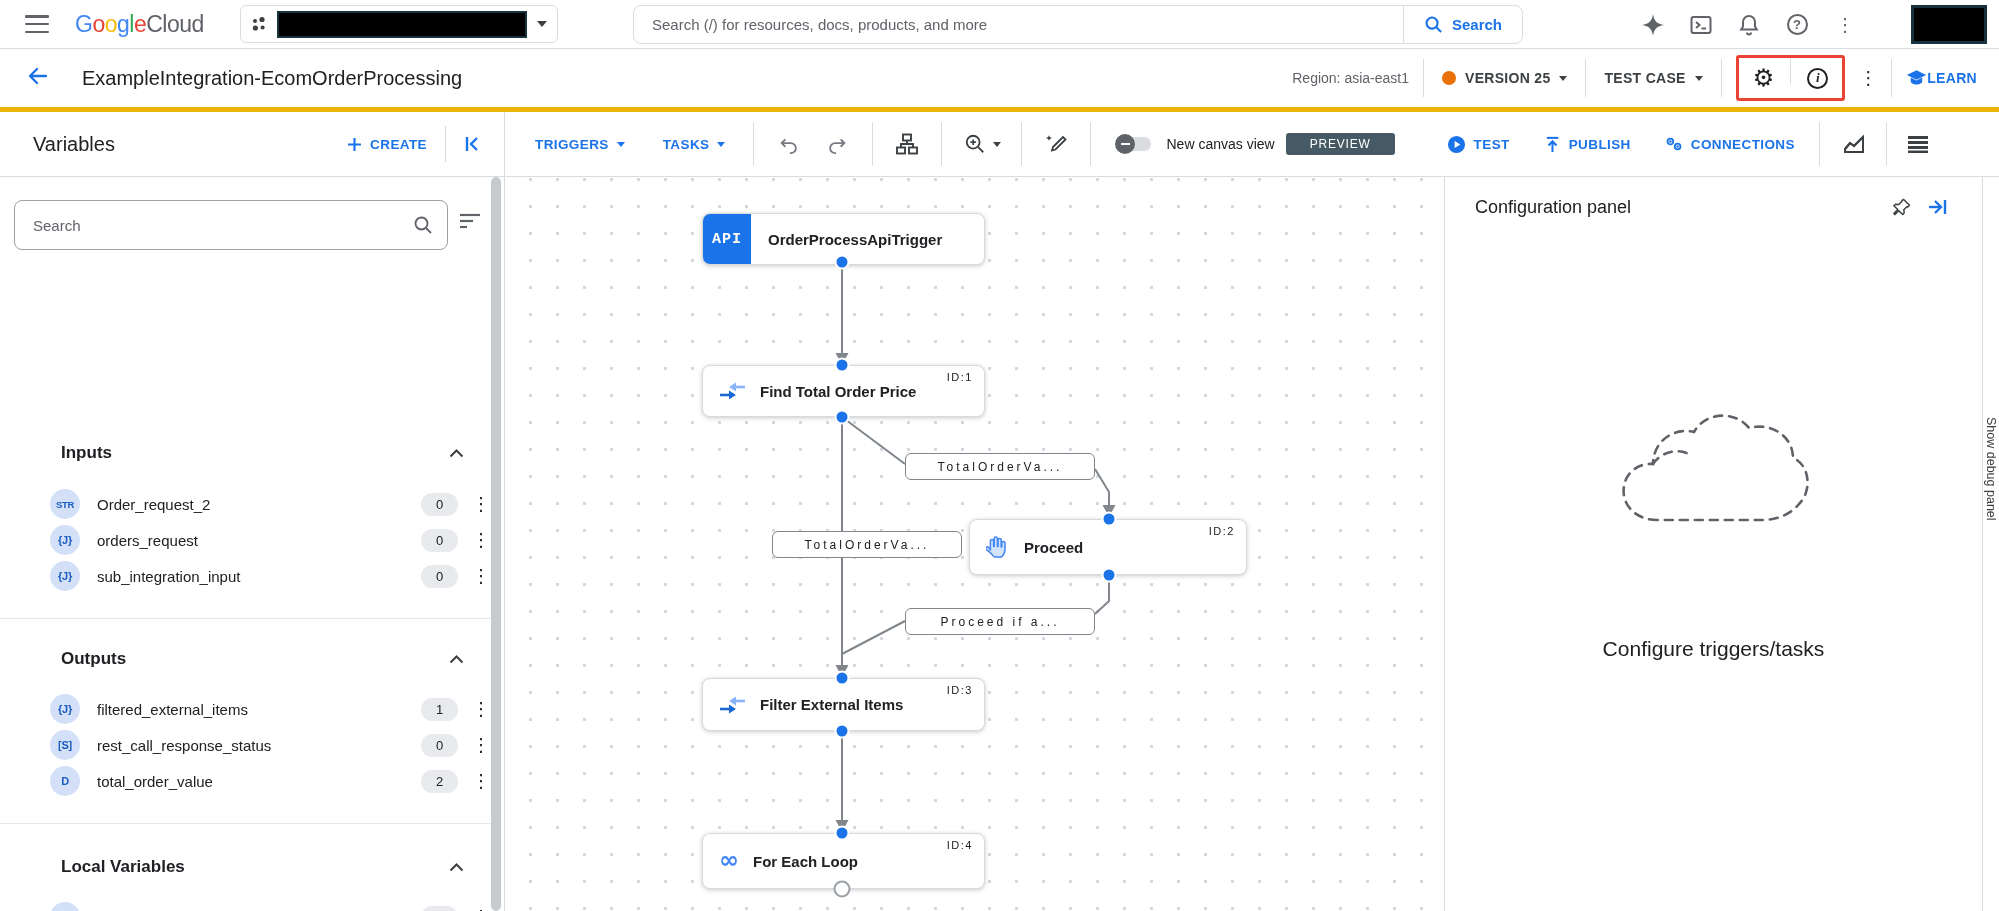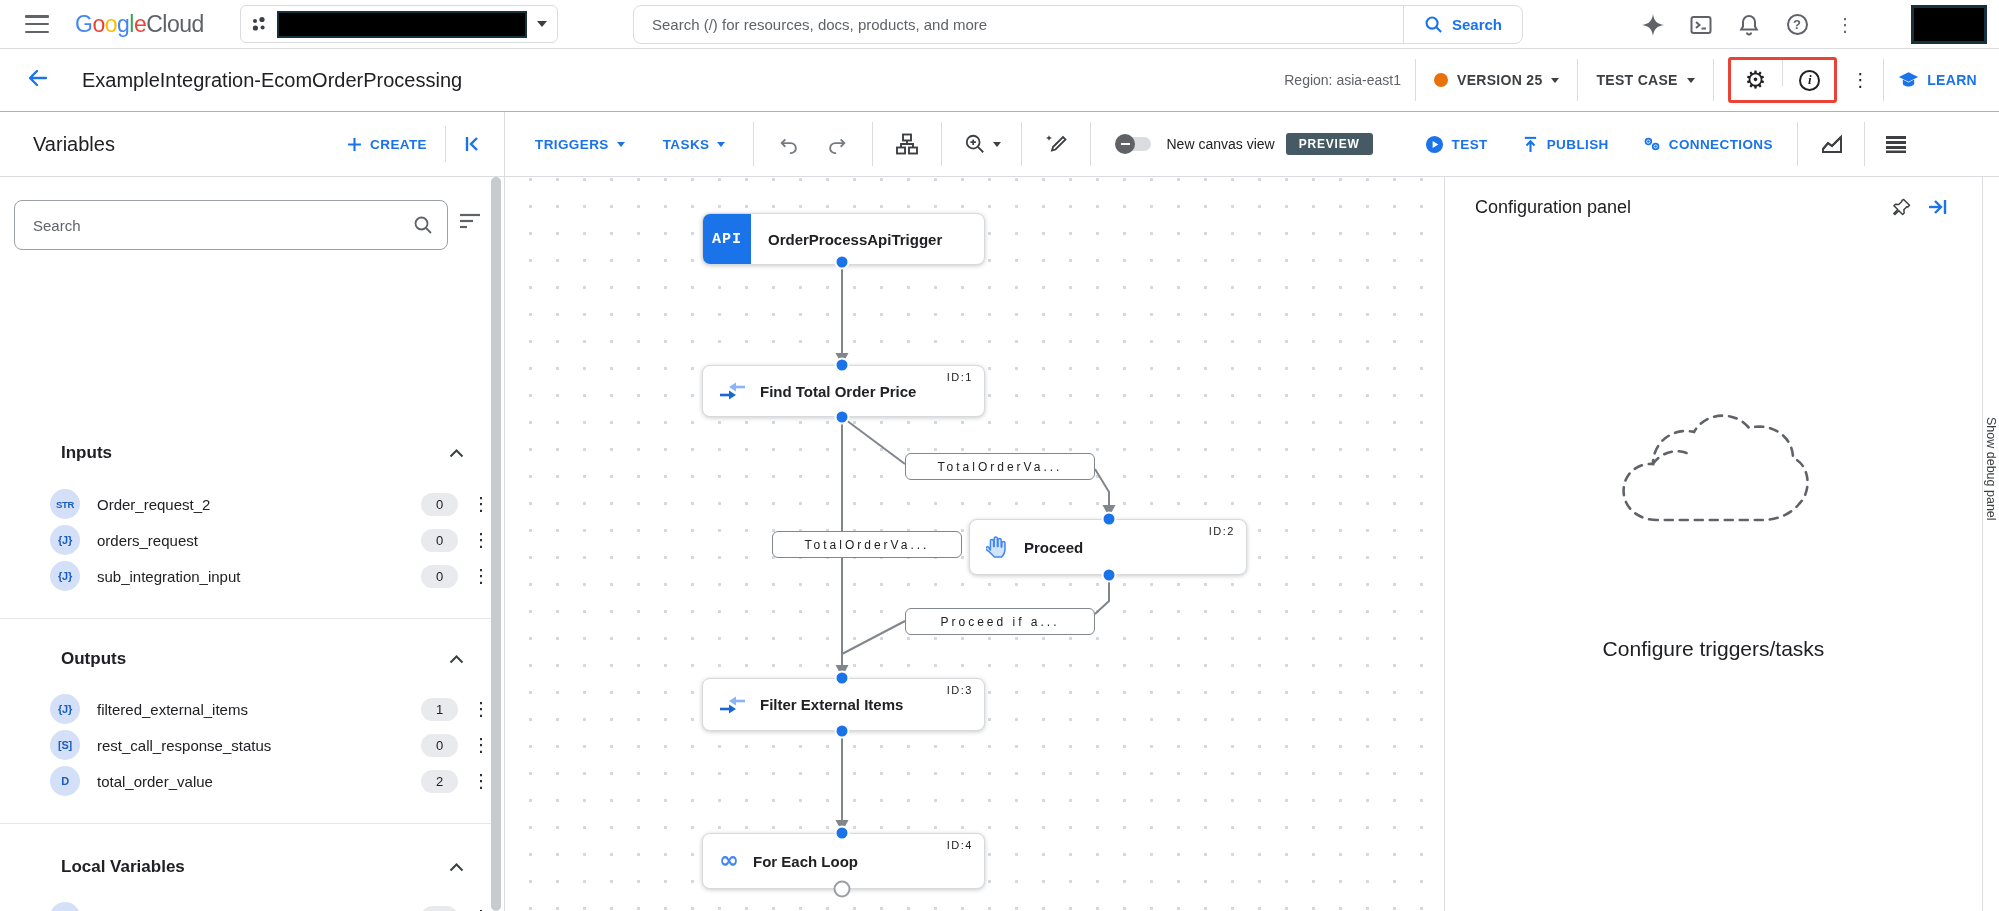--- a/index.html
+++ b/index.html
@@ -23,47 +23,47 @@
   .searchbar input { flex:1; border:none; outline:none; font-size:15px; color:#202124; padding:0 18px; font-family:inherit; background:transparent; }
   .searchbar input::placeholder { color:#5f6368; }
   .search-btn { display:flex; align-items:center; gap:9px; padding:0 20px; height:100%; border-left:1px solid #dadce0; cursor:pointer; color:#1a73e8; font-size:15px; font-weight:700; }
   .top-icons { position:absolute; right:0; top:0; height:49px; display:flex; align-items:center; }
   .top-icons .icon-btn { width:48px; height:48px; color:#5f6368; }
   .avatar { width:76px; height:39px; background:#000; border:3px solid #16323e; margin:0 12px 0 42px; cursor:pointer; }
   .circle-glyph { width:21px; height:21px; border:2px solid #5f6368; border-radius:50%; display:flex; align-items:center; justify-content:center; font-size:13px; font-weight:700; color:#5f6368; }
   .kebab { font-size:18px; color:#5f6368; cursor:pointer; line-height:1; font-family:"DejaVu Sans", sans-serif; }
 
   
-  .hdr { position:absolute; left:0; top:49px; width:100%; height:63px; display:flex; align-items:center; border-bottom:1px solid #eab308; background:#fff; }
+  .hdr { position:absolute; left:0; top:49px; width:100%; height:63px; display:flex; align-items:center; border-bottom:5px solid #eab308; background:#fff; }
   .back { margin-left:26px; cursor:pointer; }
   .hdr-title { font-size:20px; color:#202124; margin-left:32px; }
   .hdr-right { margin-left:auto; display:flex; align-items:center; height:100%; padding-right:22px; gap:14px; }
   .region { color:#5f6368; font-size:14px; }
   .pill-btn { display:flex; align-items:center; gap:9px; font-size:14px; font-weight:700; color:#3c4043; letter-spacing:0.3px; cursor:pointer; padding:0 4px; }
   .dot-orange { width:14px; height:14px; border-radius:50%; }
   .caret-sm { width:0;height:0;border-left:4.5px solid transparent;border-right:4.5px solid transparent;border-top:5px solid #3c4043; }
   .highlight-box { display:flex; align-items:center; height:46px; border:3px solid #ea4335; border-radius:3px; padding:0 14px; gap:16px; }
   .gear-glyph { font-size:24px; color:#202124; line-height:1; font-family:"DejaVu Sans", sans-serif; }
-  .learn { display:flex; align-items:center; gap:8px; color:#1a73e8; font-size:14px; font-weight:700; letter-spacing:0.3px; cursor:pointer; }
+  .learn { display:flex; align-items:center; gap:0; color:#1a73e8; font-size:14px; font-weight:700; letter-spacing:0.3px; cursor:pointer; }
 
   
   .toolbar { position:absolute; left:0; top:112px; width:100%; height:65px; display:flex; align-items:center; border-bottom:1px solid #dadce0; background:#fff; }
   .tb-left { width:505px; height:100%; display:flex; align-items:center; border-right:1px solid #dadce0; flex:none; }
   .variables-title { font-size:20px; color:#202124; margin-left:33px; }
   .blue-btn { display:flex; align-items:center; gap:8px; color:#1a73e8; font-size:13.5px; font-weight:700; letter-spacing:0.4px; cursor:pointer; white-space:nowrap; }
   .tb-left .blue-btn { margin-left:auto; }
   .tb-left .vdiv { margin:14px 18px; }
   .tb-main { flex:1; display:flex; align-items:center; height:100%; padding-right:24px; }
   .tb-main > * { flex:none; }
   .toggle { width:38px; height:20px; position:relative; cursor:pointer; margin-left:24px; }
   .toggle .track { position:absolute; left:3px; top:3px; width:33px; height:14px; background:#dadce0; border-radius:7px; }
   .toggle .knob { position:absolute; left:0; top:0; width:20px; height:20px; border-radius:50%; background:#5f6368; display:flex; align-items:center; justify-content:center; }
   .toggle .knob i { width:9px; height:2px; background:#fff; }
   .canvas-toggle-label { font-size:14px; color:#202124; margin-left:13px; }
-  .preview-badge { margin-left:11px; background:#455a64; color:#fff; font-size:12px; font-weight:700; letter-spacing:0.8px; padding:4px 13px; border-radius:3px; }
+  .preview-badge { margin-left:11px; background:#455a64; color:#fff; font-size:12px; font-weight:400; letter-spacing:0.8px; padding:4px 24px; border-radius:3px; }
 
   
   .sidebar { position:absolute; left:0; top:177px; width:505px; height:734px; background:#fff; border-right:1px solid #dadce0; overflow:hidden; }
   .sb-scroll { position:absolute; right:3px; top:0; width:10px; height:734px; background:#c8cbce; border-radius:5px; cursor:pointer; }
   .sb-search { position:absolute; left:14px; top:23px; width:434px; height:50px; border:1px solid #9aa0a6; border-radius:8px; display:flex; align-items:center; background:#fff; }
   .sb-search input { flex:1; border:none; outline:none; font-size:15px; padding:0 18px; font-family:inherit; color:#202124; }
   .sb-search input::placeholder { color:#5f6368; }
   .sb-filter { position:absolute; left:459px; top:36px; cursor:pointer; }
   .section-hd { position:absolute; left:33px; right:40px; display:flex; align-items:center; justify-content:space-between; }
   .section-hd .t { font-size:17px; font-weight:700; color:#202124;margin-left:28px; }

